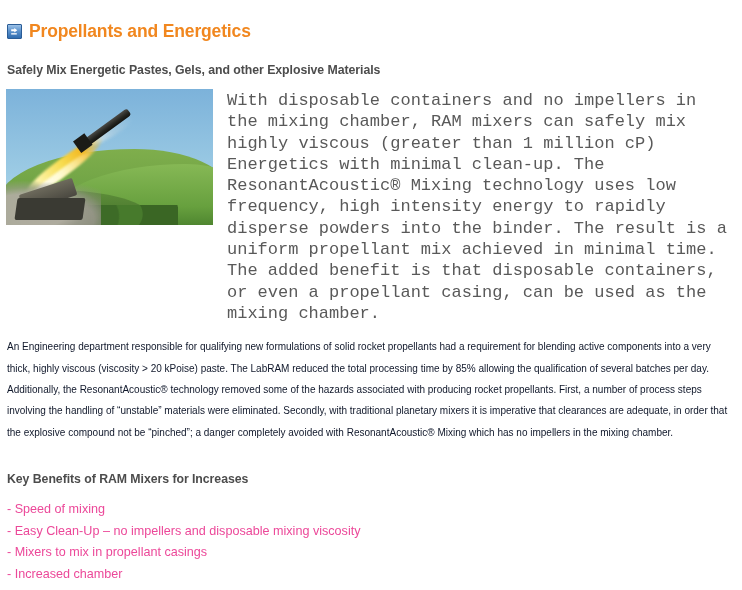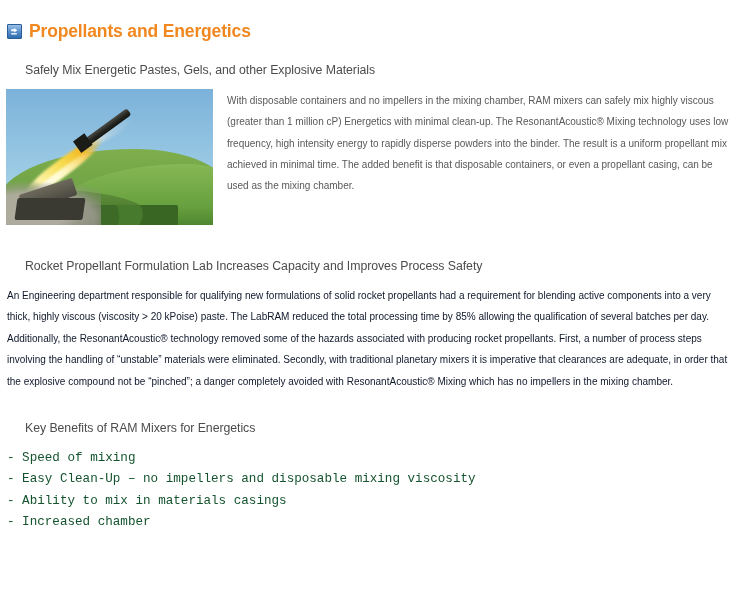--- a/index.html
+++ b/index.html
@@ -51,24 +51,23 @@
     font-size: 17.5px;
     font-weight: bold;
     color: #f1871f;
     letter-spacing: -0.15px;
     white-space: nowrap;
   }
 
   
   .section-heading {
     font-size: 12.3px;
-    font-weight: normal;
+    font-weight: bold;
     color: #4c4c4c;
     letter-spacing: -0.05px;
-    margin-left: 18px;
   }
   #heading-safely-mix { margin-top: 21px; padding-left: 1px; }
   #heading-rocket-lab { margin-top: 30px; padding-left: 1px; }
   #heading-key-benefits { margin-top: 29px; padding-left: 1px; }
 
   
   .figure-block {
     margin-top: 12px;
     position: relative;
     min-height: 140px;
@@ -174,25 +173,26 @@
     left: 40%; bottom: 55%;
     width: 26%; height: 9%;
     transform: rotate(-30deg);
     transform-origin: left bottom;
     background: linear-gradient(90deg, rgba(245,245,240,0.75) 0%, rgba(235,235,228,0.25) 55%, rgba(235,235,228,0) 100%);
     border-radius: 50%;
     filter: blur(1.5px);
   }
 
   .intro-text {
-    font-size: 10px;
+    font-size: 17px;
     line-height: 21.3px;
     color: #595959;
     overflow: hidden;
     padding-top: 1px;
+    font-family: Liberation Mono, monospace;
   }
 
   
   .body-text {
     font-size: 10px;
     line-height: 21.4px;
     color: #0f172a;
     padding-left: 1px;
   }
   #para-engineering { margin-top: 12px; }
@@ -200,22 +200,21 @@
 
   
   .benefits-list {
     margin-top: 13px;
     padding-left: 1px;
     list-style: none;
   }
   .benefits-list li {
     font-size: 12.6px;
     line-height: 21.4px;
-    color: #14532d;
-    font-family: Liberation Mono, monospace;
+    color: #ec4899;
   }
 </style>
 </head>
 <body>
 
 <div class="page">
 
   <div class="title-row">
     <span class="title-icon">
       <span class="glyph">
@@ -242,28 +241,27 @@
       <span class="exhaust2"></span>
       <span class="rocket"></span>
       <span class="rocket-fin"></span>
       <span class="smoke"></span>
       <span class="launcher-box"></span>
       <span class="launcher"></span>
     </div>
     <div class="intro-text">With disposable containers and no impellers in the mixing chamber, RAM mixers can safely mix highly viscous (greater than 1 million cP) Energetics with minimal clean-up. The ResonantAcoustic® Mixing technology uses low frequency, high intensity energy to rapidly disperse powders into the binder. The result is a uniform propellant mix achieved in minimal time. The added benefit is that disposable containers, or even a propellant casing,  can be used as the mixing chamber.</div>
   </div>
 
-  <div class="section-heading" id="heading-rocket-lab">Rocket Propellant Formulation Lab Increases Capacity and Improves Process Safety</div>
 
   <p class="body-text" id="para-engineering" style="margin:12px 0 0 0;">An Engineering department responsible for qualifying new formulations of solid rocket propellants had a requirement for blending active components into a very thick, highly viscous (viscosity &gt; 20 kPoise) paste. The LabRAM reduced the total processing time by 85% allowing the qualification of several batches per day.</p>
 
   <p class="body-text" id="para-additionally" style="margin:0;">Additionally, the ResonantAcoustic® technology removed some of the hazards associated with producing rocket propellants. First, a number of process steps involving the handling of “unstable” materials were eliminated. Secondly, with traditional planetary mixers it is imperative that clearances are adequate, in order that the explosive compound not be “pinched”; a danger completely avoided with ResonantAcoustic® Mixing which has no impellers in the mixing chamber.</p>
 
-  <div class="section-heading" id="heading-key-benefits">Key Benefits of RAM Mixers for Energetics</div>
+  <div class="section-heading" id="heading-key-benefits">Key Benefits of RAM Mixers for Increases</div>
 
   <ul class="benefits-list" style="margin:13px 0 0 0;">
     <li>- Speed of mixing</li>
     <li>- Easy Clean-Up – no impellers and disposable mixing viscosity</li>
-    <li>- Ability to mix in materials casings</li>
+    <li>- Mixers to mix in propellant casings</li>
     <li>- Increased chamber</li>
   </ul>
 
 </div>
 
 </body></html>

